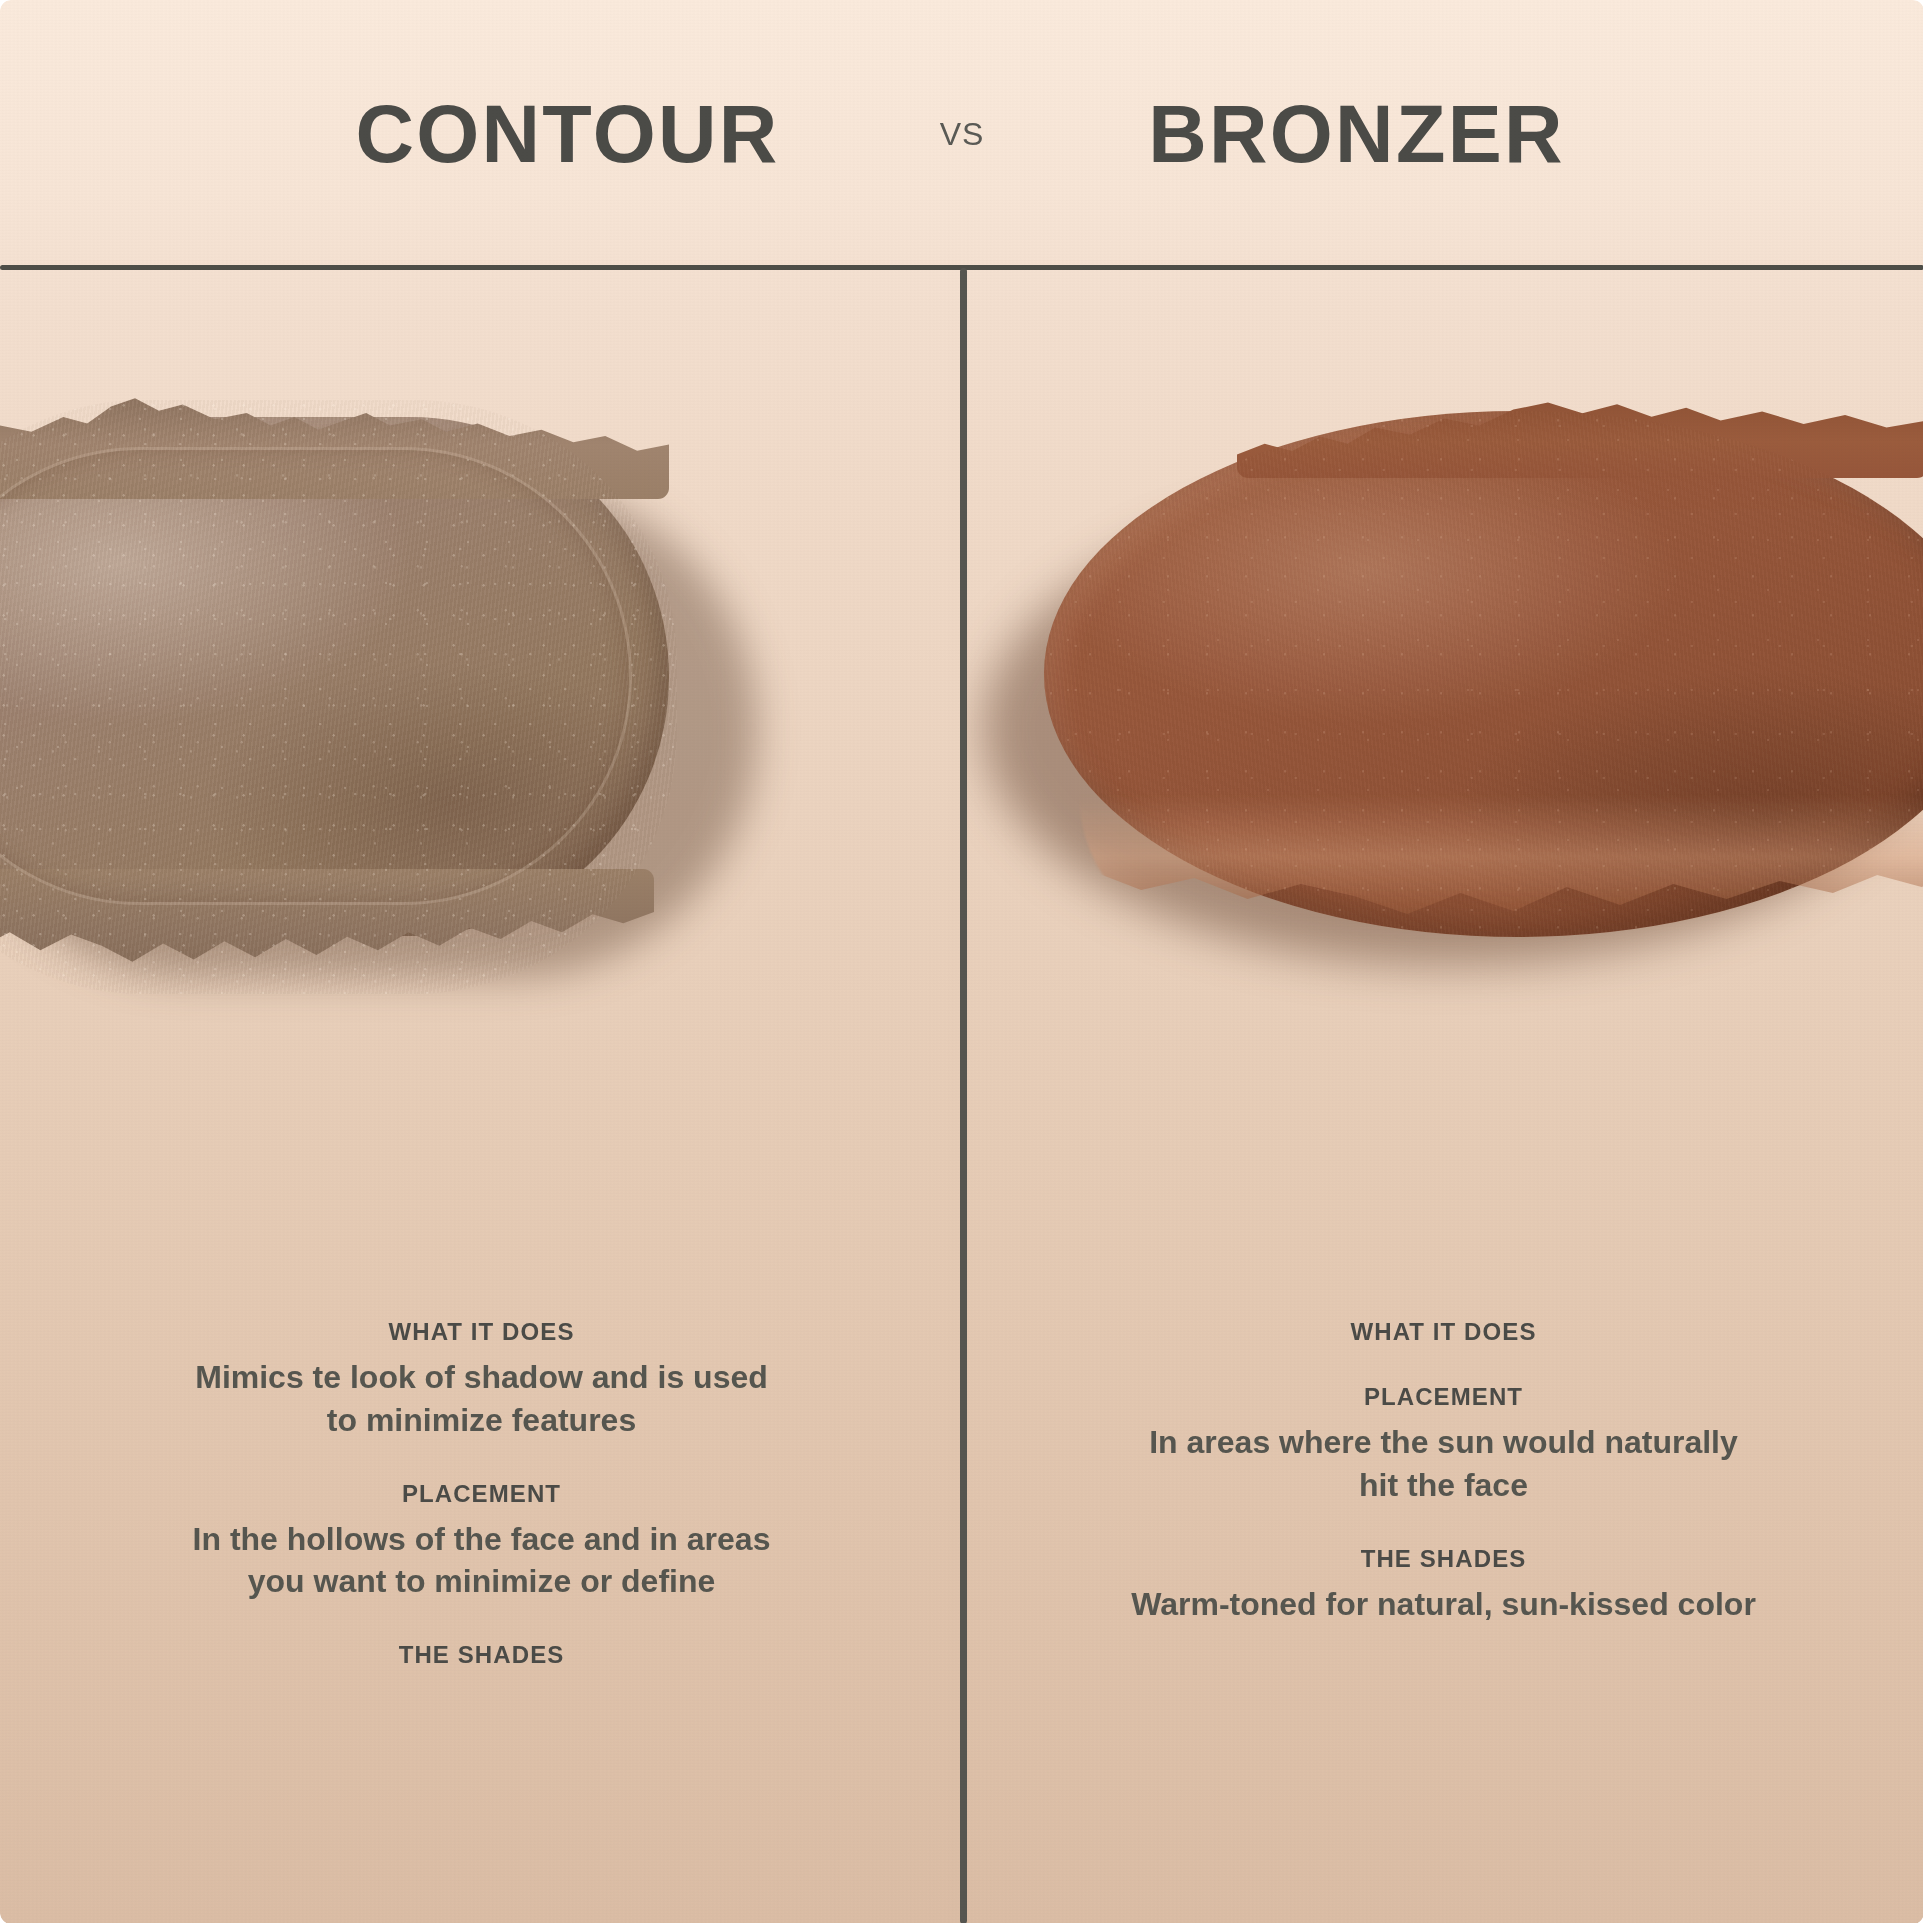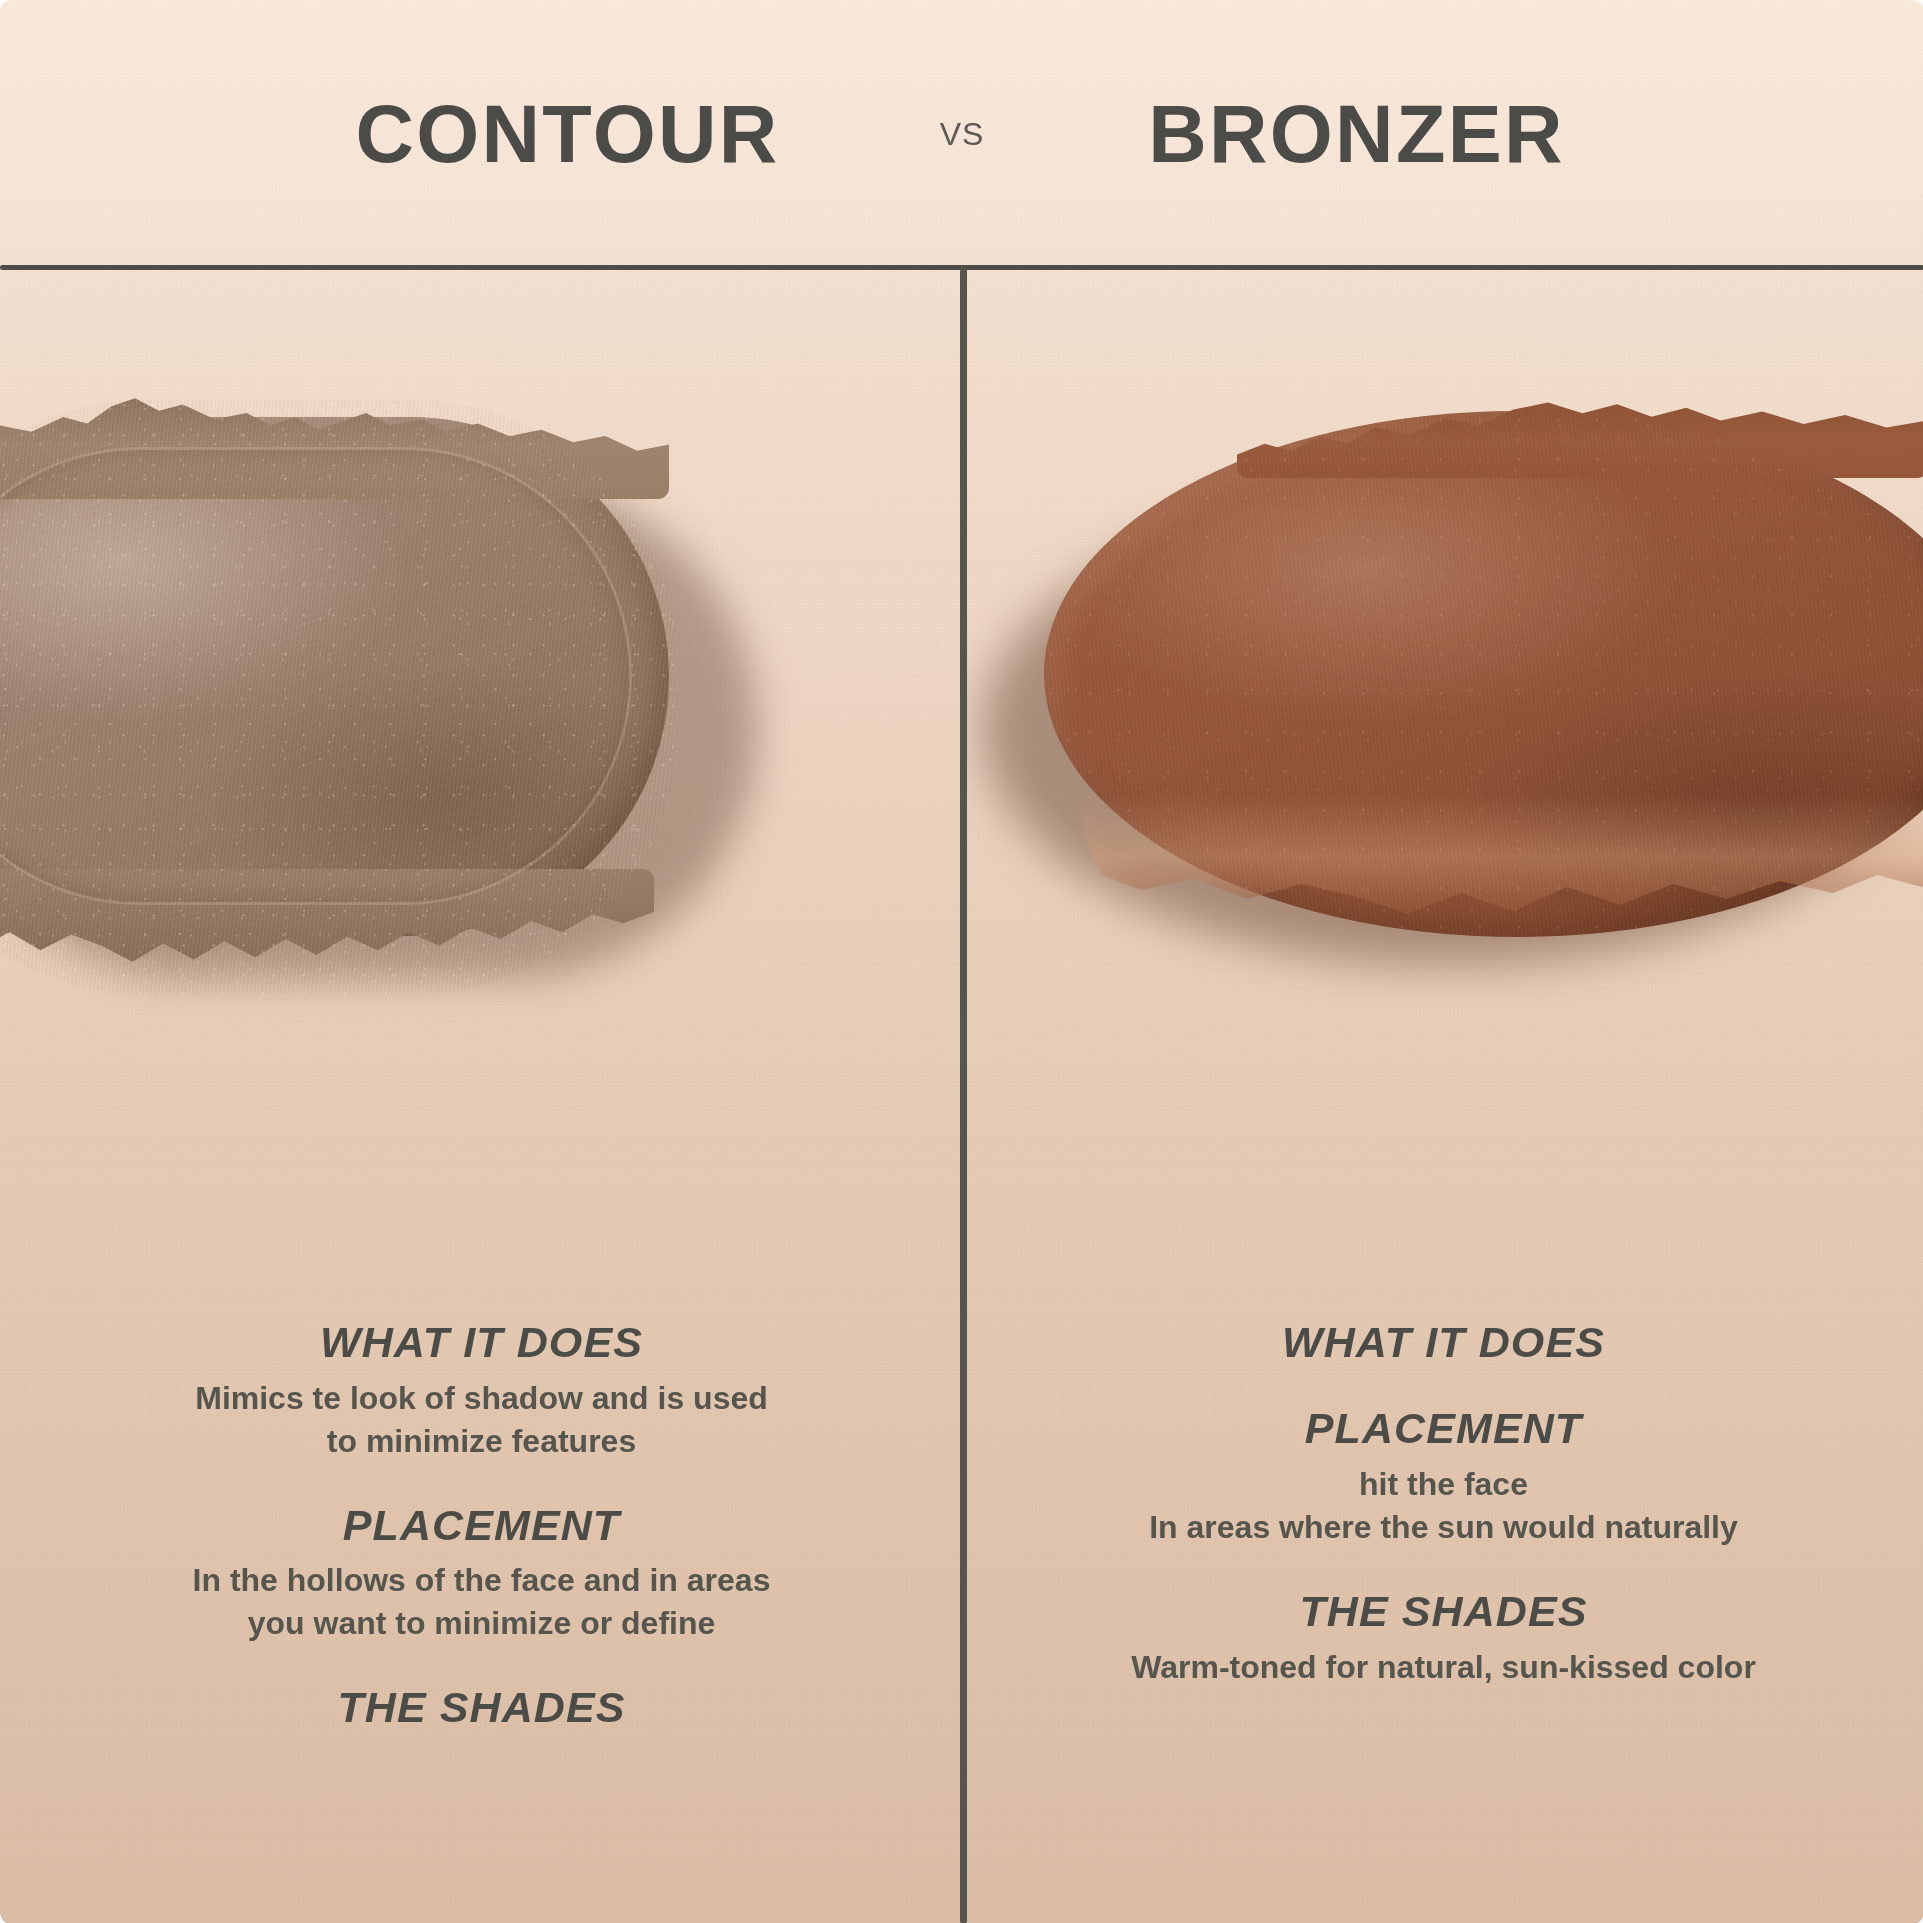--- a/index.html
+++ b/index.html
@@ -229,27 +229,26 @@
     width:849px;
     text-align:center;
     color:#4e4e48;
   }
   #text-left  { left:57px;   }
   #text-right { left:1019px; }
 
   .blk + .blk { margin-top:39px; }
 
   .blk-head {
-    font-size:43px;
+    font-size:24px;
     font-weight:bold;
     letter-spacing:1.1px;
     color:#4b4b47;
     line-height:1.1;
     margin-bottom:10.5px;
-    font-style:italic;
   }
   .blk-body {
     font-size:32px;
     font-weight:700;
     color:#56564f;
     line-height:1.34;
   }
   .blk-body .ln { display:block; }
 </style>
 </head>
@@ -311,22 +310,22 @@
 
   <div id="text-right" class="textcol">
 
     <div class="blk">
       <div class="blk-head">WHAT IT DOES</div>
     </div>
 
     <div class="blk">
       <div class="blk-head">PLACEMENT</div>
       <div class="blk-body">
+        <span class="ln">In areas where the sun would naturally</span>
         <span class="ln">hit the face</span>
-        <span class="ln">In areas where the sun would naturally</span>
       </div>
     </div>
 
     <div class="blk">
       <div class="blk-head">THE SHADES</div>
       <div class="blk-body">
         <span class="ln">Warm-toned for natural, sun-kissed color</span>
       </div>
     </div>
 

